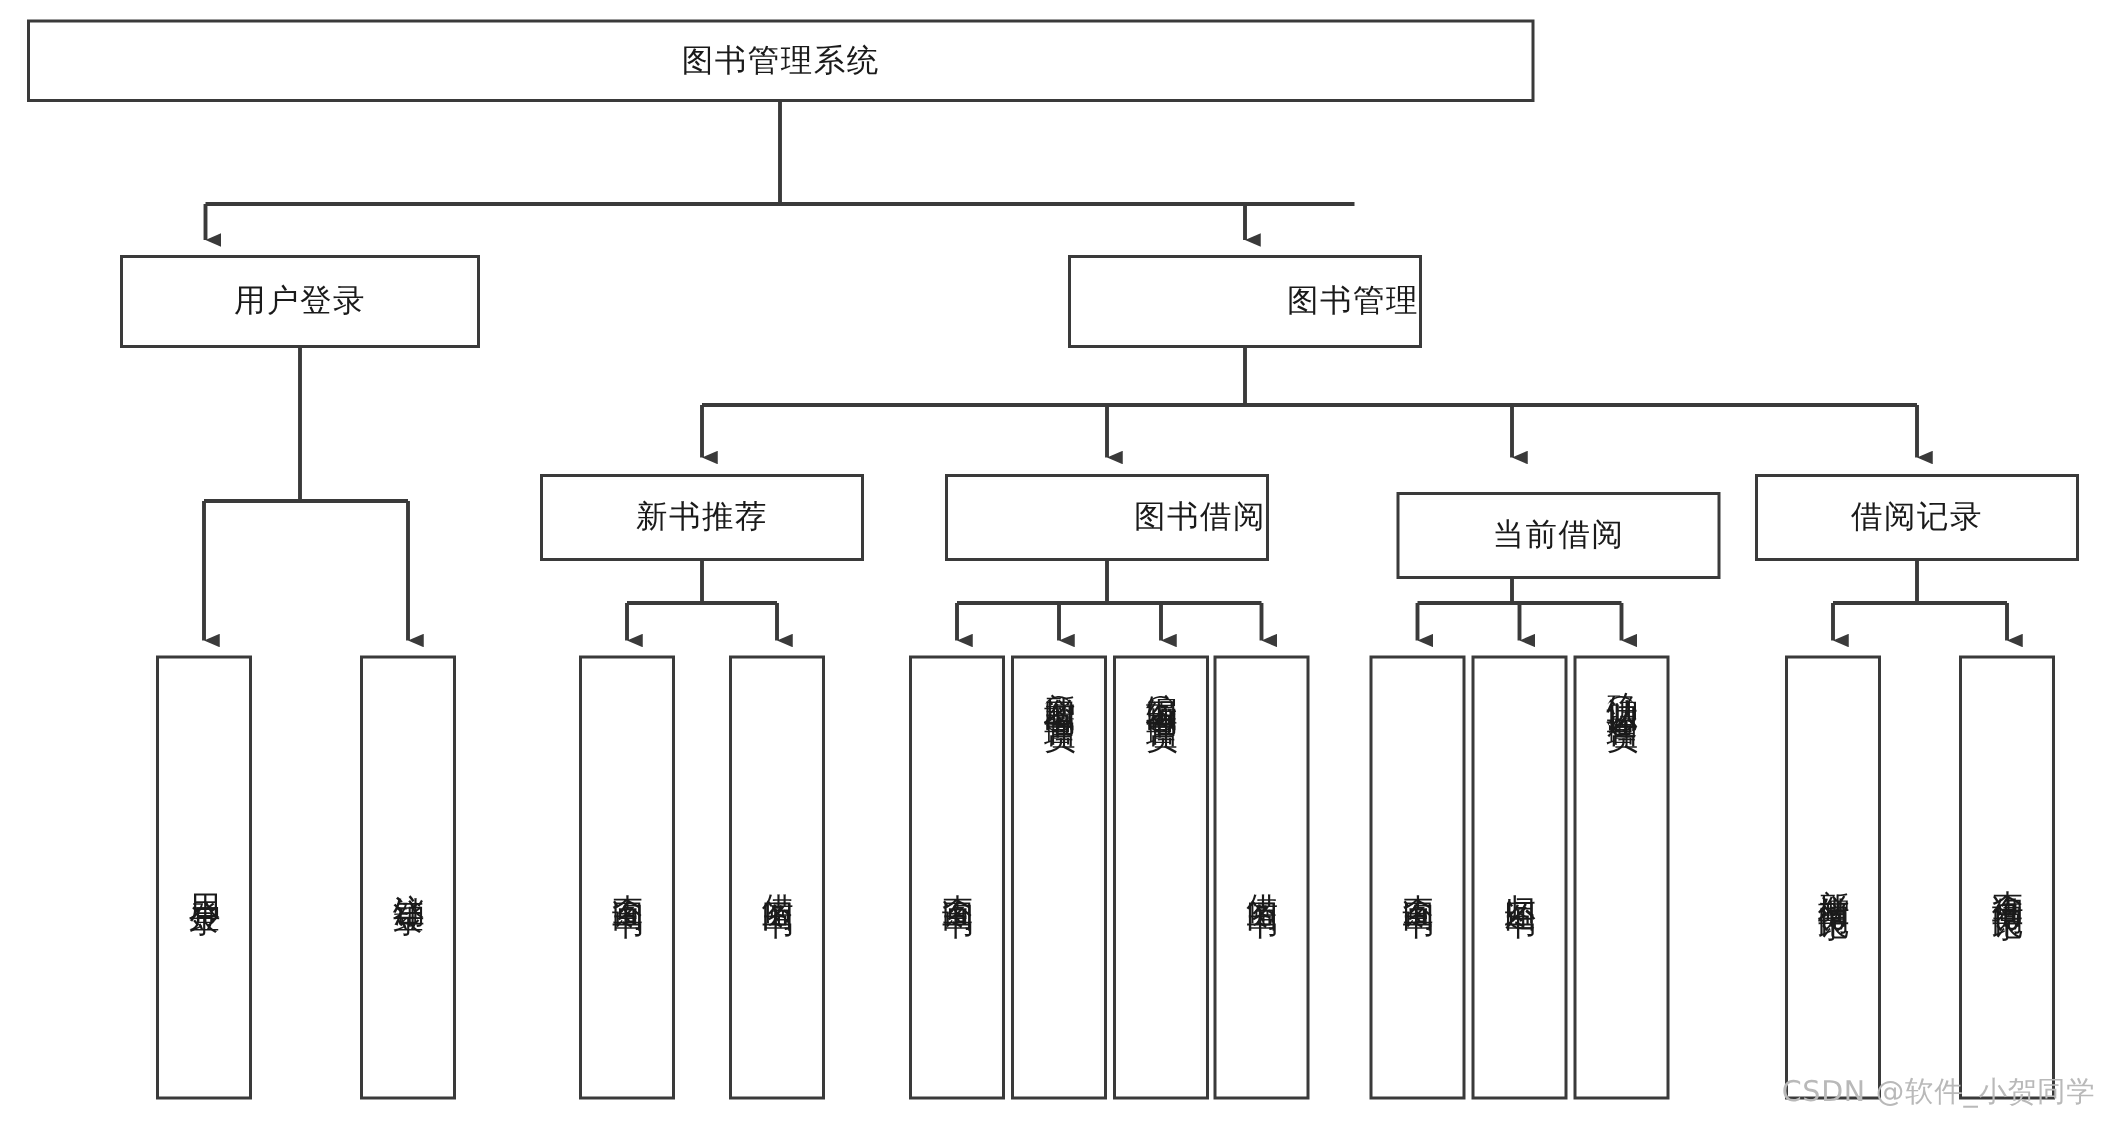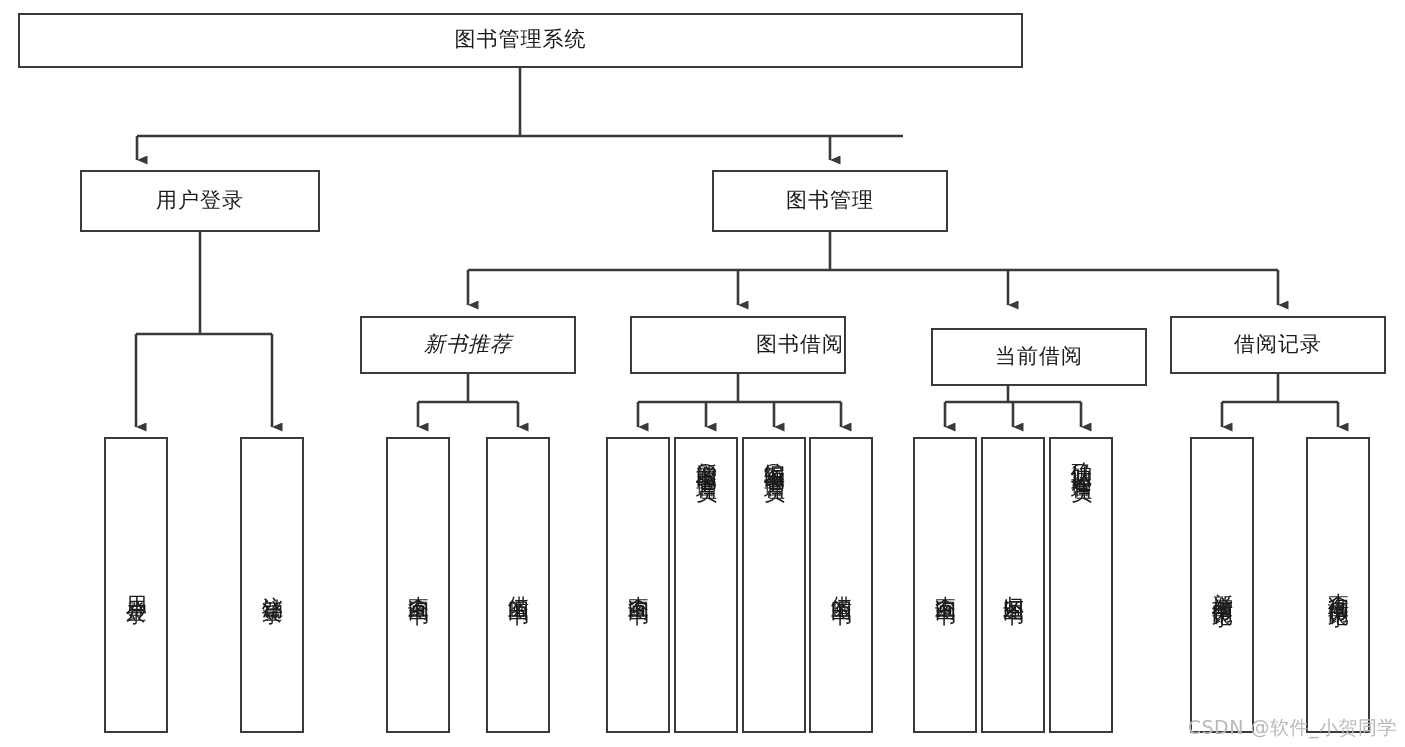--- a/index.html
+++ b/index.html
@@ -123,32 +123,32 @@
       <path d="M1013,402 L1013,427" marker-end="url(#arrowhead)"></path>
       <path d="M1081,402 L1081,427" marker-end="url(#arrowhead)"></path>
 
       <path d="M1278,374 L1278,402"></path>
       <path d="M1222,402 L1338,402"></path>
       <path d="M1222,402 L1222,427" marker-end="url(#arrowhead)"></path>
       <path d="M1338,402 L1338,427" marker-end="url(#arrowhead)"></path>
     </g>
   </svg>
 
-  <div class="node horizontal" style="left:18px; top:13px; width:1005px; height:55px;font-family:Liberation Mono, monospace;">
+  <div class="node horizontal" style="left:18px; top:13px; width:1005px; height:55px;">
     <span class="node-label">图书管理系统</span>
   </div>
 
   <div class="node horizontal" style="left:80px; top:170px; width:240px; height:62px;">
     <span class="node-label">用户登录</span>
   </div>
-  <div class="node horizontal" style="left:712px; top:170px; width:236px; height:62px;">
+  <div class="node horizontal" style="left:712px; top:170px; width:236px; height:62px;justify-content:flex-end;">
     <span class="node-label">图书管理</span>
   </div>
 
-  <div class="node horizontal" style="left:360px; top:316px; width:216px; height:58px;font-style:italic;">
+  <div class="node horizontal" style="left:360px; top:316px; width:216px; height:58px;">
     <span class="node-label">新书推荐</span>
   </div>
   <div class="node horizontal" style="left:630px; top:316px; width:216px; height:58px;justify-content:flex-end;">
     <span class="node-label">图书借阅</span>
   </div>
   <div class="node horizontal" style="left:900px; top:328px; width:216px; height:58px;margin-left:31px;">
     <span class="node-label">当前借阅</span>
   </div>
   <div class="node horizontal" style="left:1170px; top:316px; width:216px; height:58px;">
     <span class="node-label">借阅记录</span>

